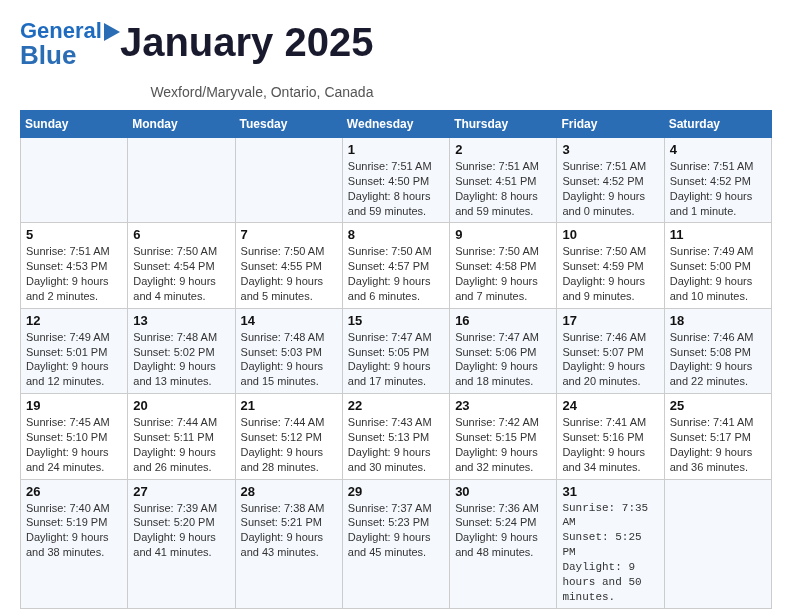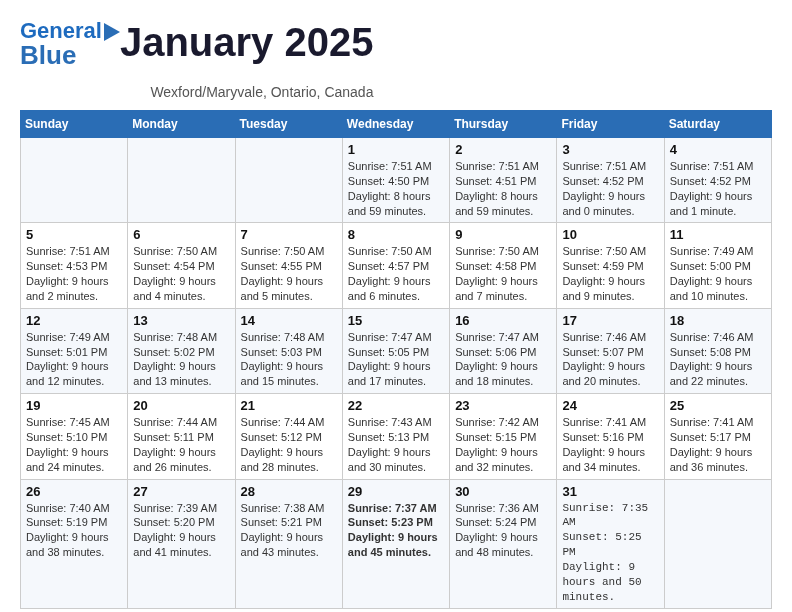--- a/index.html
+++ b/index.html
@@ -299,21 +299,21 @@
 Daylight: 9 hours and 41 minutes.</div>
         </td>
         <td>
           <span class="day-num">28</span>
           <div class="day-info" style="white-space: pre-wrap;">Sunrise: 7:38 AM
 Sunset: 5:21 PM
 Daylight: 9 hours and 43 minutes.</div>
         </td>
         <td>
           <span class="day-num">29</span>
-          <div class="day-info" style="white-space: pre-wrap; font-weight: bold;">Sunrise: 7:37 AM
+          <div class="day-info" style="white-space: pre-wrap;">Sunrise: 7:37 AM
 Sunset: 5:23 PM
 Daylight: 9 hours and 45 minutes.</div>
         </td>
         <td>
           <span class="day-num">30</span>
           <div class="day-info" style="white-space: pre-wrap;">Sunrise: 7:36 AM
 Sunset: 5:24 PM
 Daylight: 9 hours and 48 minutes.</div>
         </td>
         <td>

